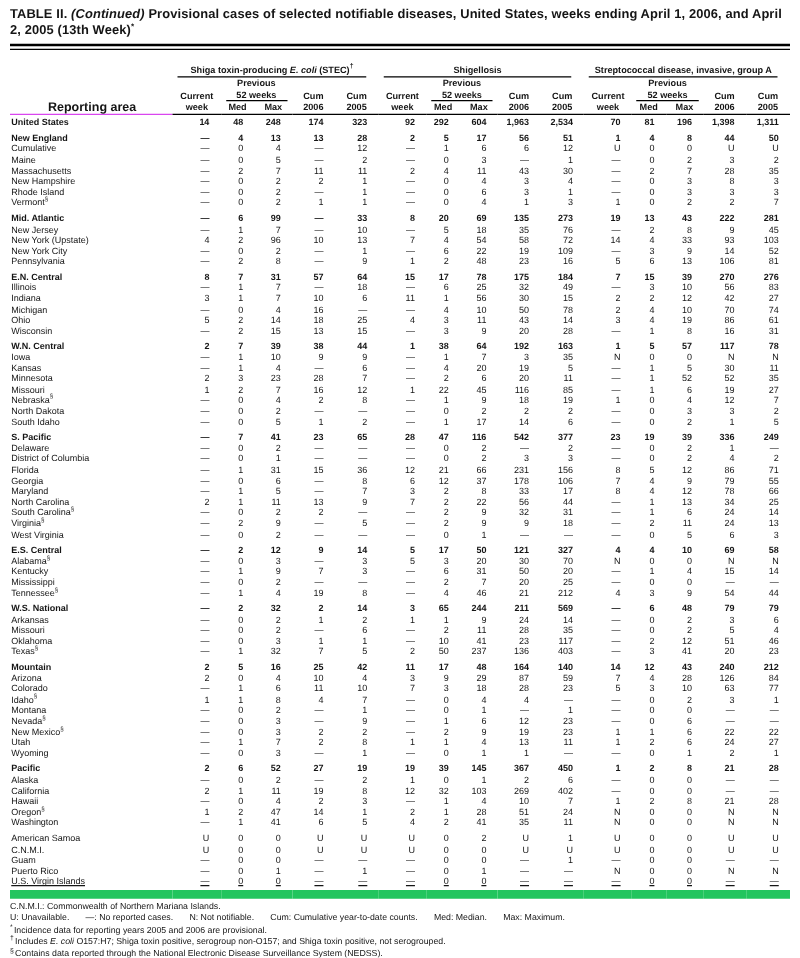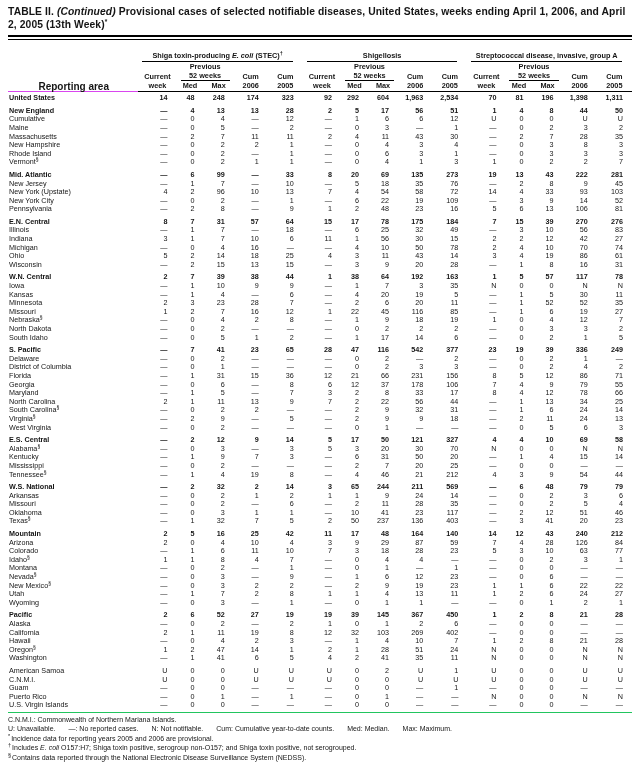--- a/index.html
+++ b/index.html
@@ -77,21 +77,21 @@
     line-height: 8.6px;
     padding: 0;
     white-space: nowrap;
   }
   tbody td.area { text-align: left; padding-left: 1px; }
   tbody td.area sup { font-size: 5px; line-height: 0; }
   tbody td.num { text-align: right; padding-right: 9px; }
   tbody tr.section td { font-weight: bold; }
   tbody tr.gap td { padding-top: 4px; }
   tbody tr:first-child td { padding-top: 2px; }
-  tbody tr:last-child td { padding-bottom: 2px; border-bottom: 1px solid #22c55e; }
+  tbody tr:last-child td { padding-bottom: 2px; border-bottom: 7px solid #22c55e; text-decoration: underline; }
 
   .footer {
     margin-top: 2px;
     font-size: 7px;
     line-height: 9.5px;
   }
   .footer .leg { margin-right: 13px; }
   .footer sup.fnm { font-size: 5.5px; line-height: 0; margin-right: 1px; }
   .footer i { font-style: italic; }
   .fn-line { white-space: nowrap; }

